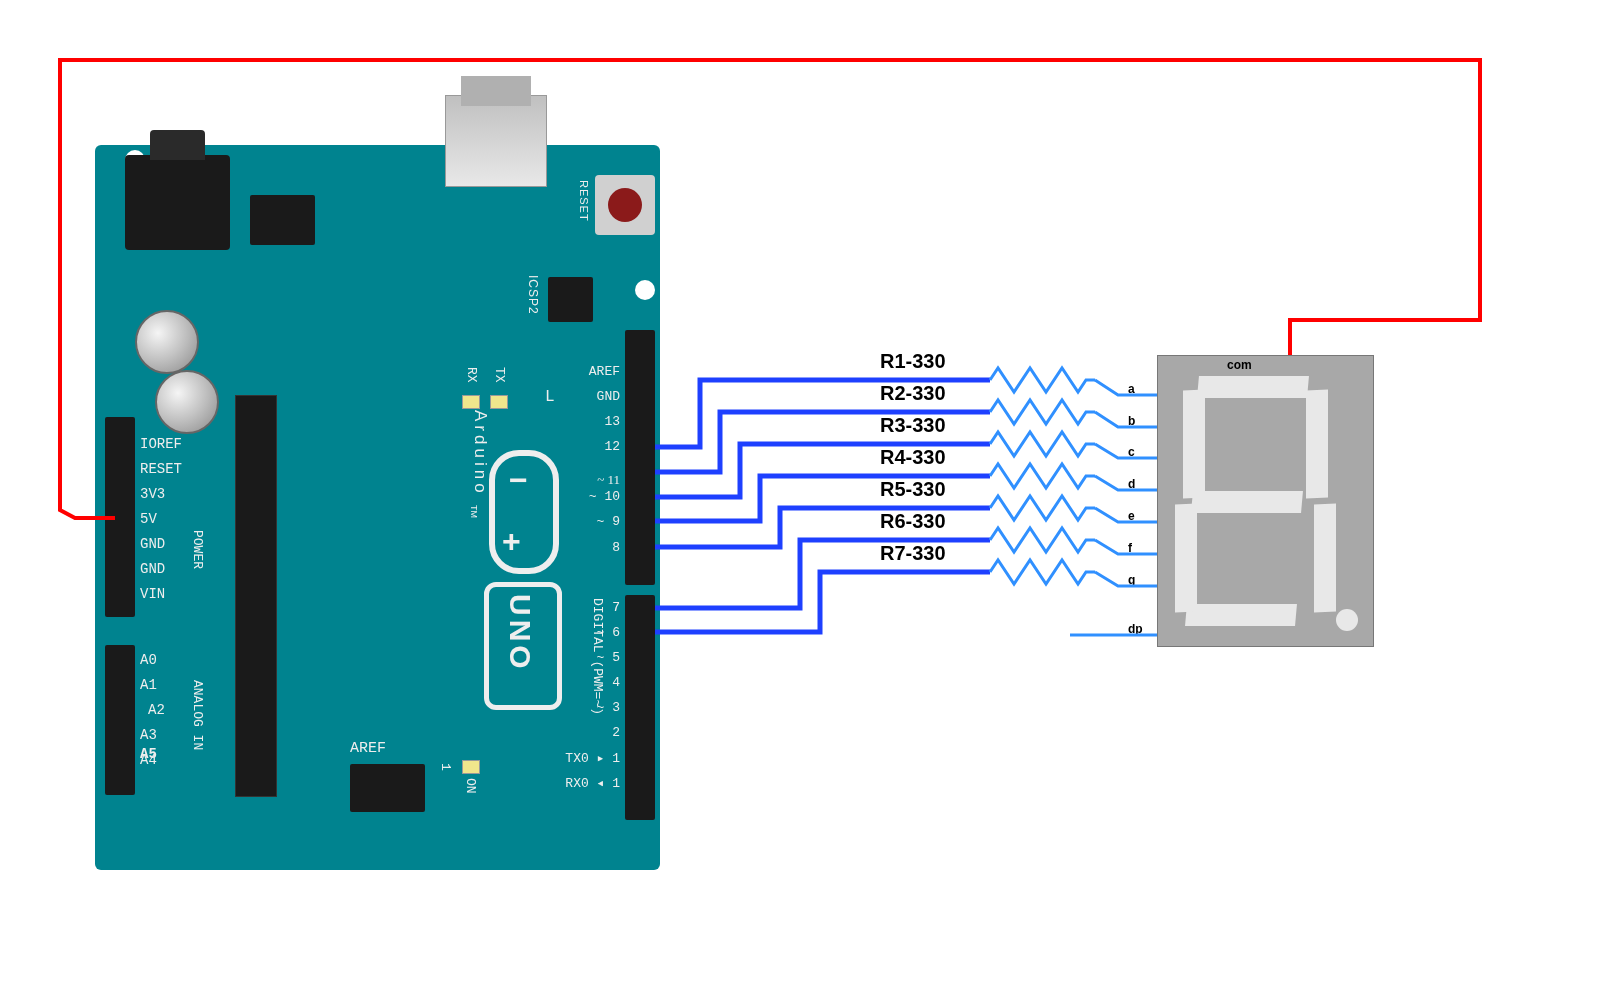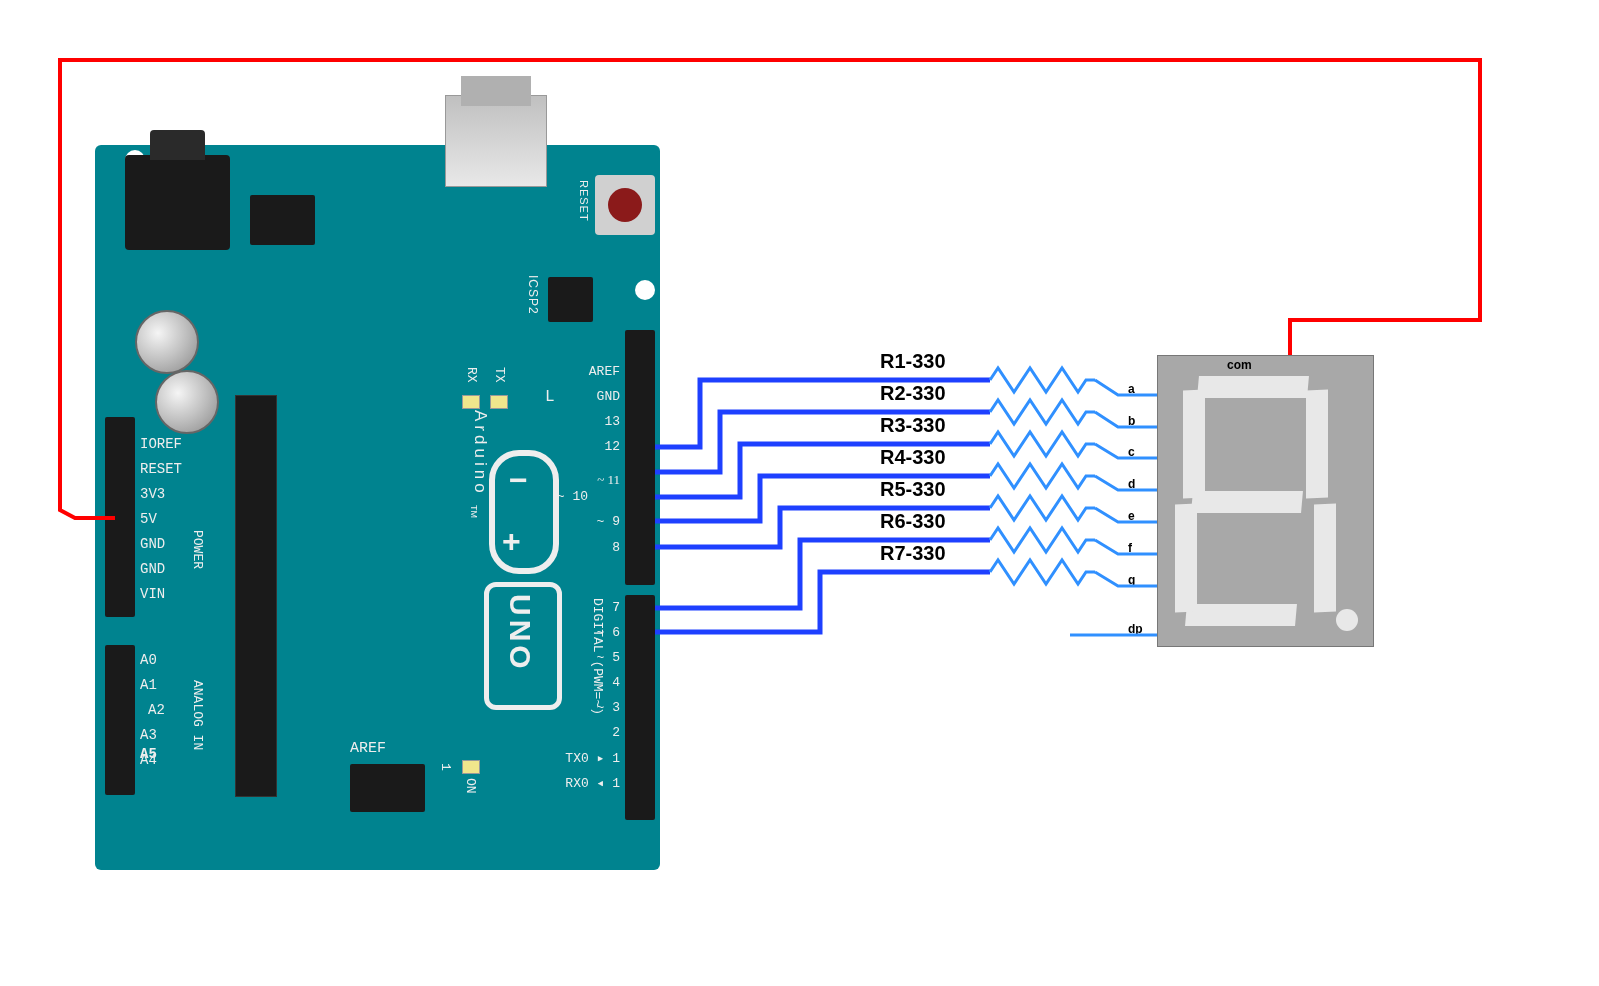--- a/index.html
+++ b/index.html
@@ -352,21 +352,21 @@
   <div class="header-block header-digital-top"></div>
   <div class="header-block header-digital-bottom"></div>
   <div class="header-block header-power"></div>
   <div class="header-block header-analog"></div>
 
   <div class="pin-label-r" style="left:575px;top:364px;">AREF</div>
   <div class="pin-label-r" style="left:575px;top:389px;">GND</div>
   <div class="pin-label-r" style="left:575px;top:414px;">13</div>
   <div class="pin-label-r" style="left:575px;top:439px;">12</div>
   <div class="pin-label-r" style="left:575px;top:472px;font-family:Liberation Serif, serif;">~ 11</div>
-  <div class="pin-label-r" style="left:543px;top:489px;">~ 10</div>
+  <div class="pin-label-r" style="left:575px;top:489px;">~ 10</div>
   <div class="pin-label-r" style="left:575px;top:514px;">~ 9</div>
   <div class="pin-label-r" style="left:575px;top:540px;">8</div>
 
   <div class="pin-label-r" style="left:575px;top:600px;">7</div>
   <div class="pin-label-r" style="left:575px;top:625px;">~ 6</div>
   <div class="pin-label-r" style="left:575px;top:650px;">~ 5</div>
   <div class="pin-label-r" style="left:575px;top:675px;">4</div>
   <div class="pin-label-r" style="left:575px;top:700px;">~ 3</div>
   <div class="pin-label-r" style="left:575px;top:725px;">2</div>
   <div class="pin-label-r" style="left:555px;top:750px;width:65px;">TX0 ▸ 1</div>

